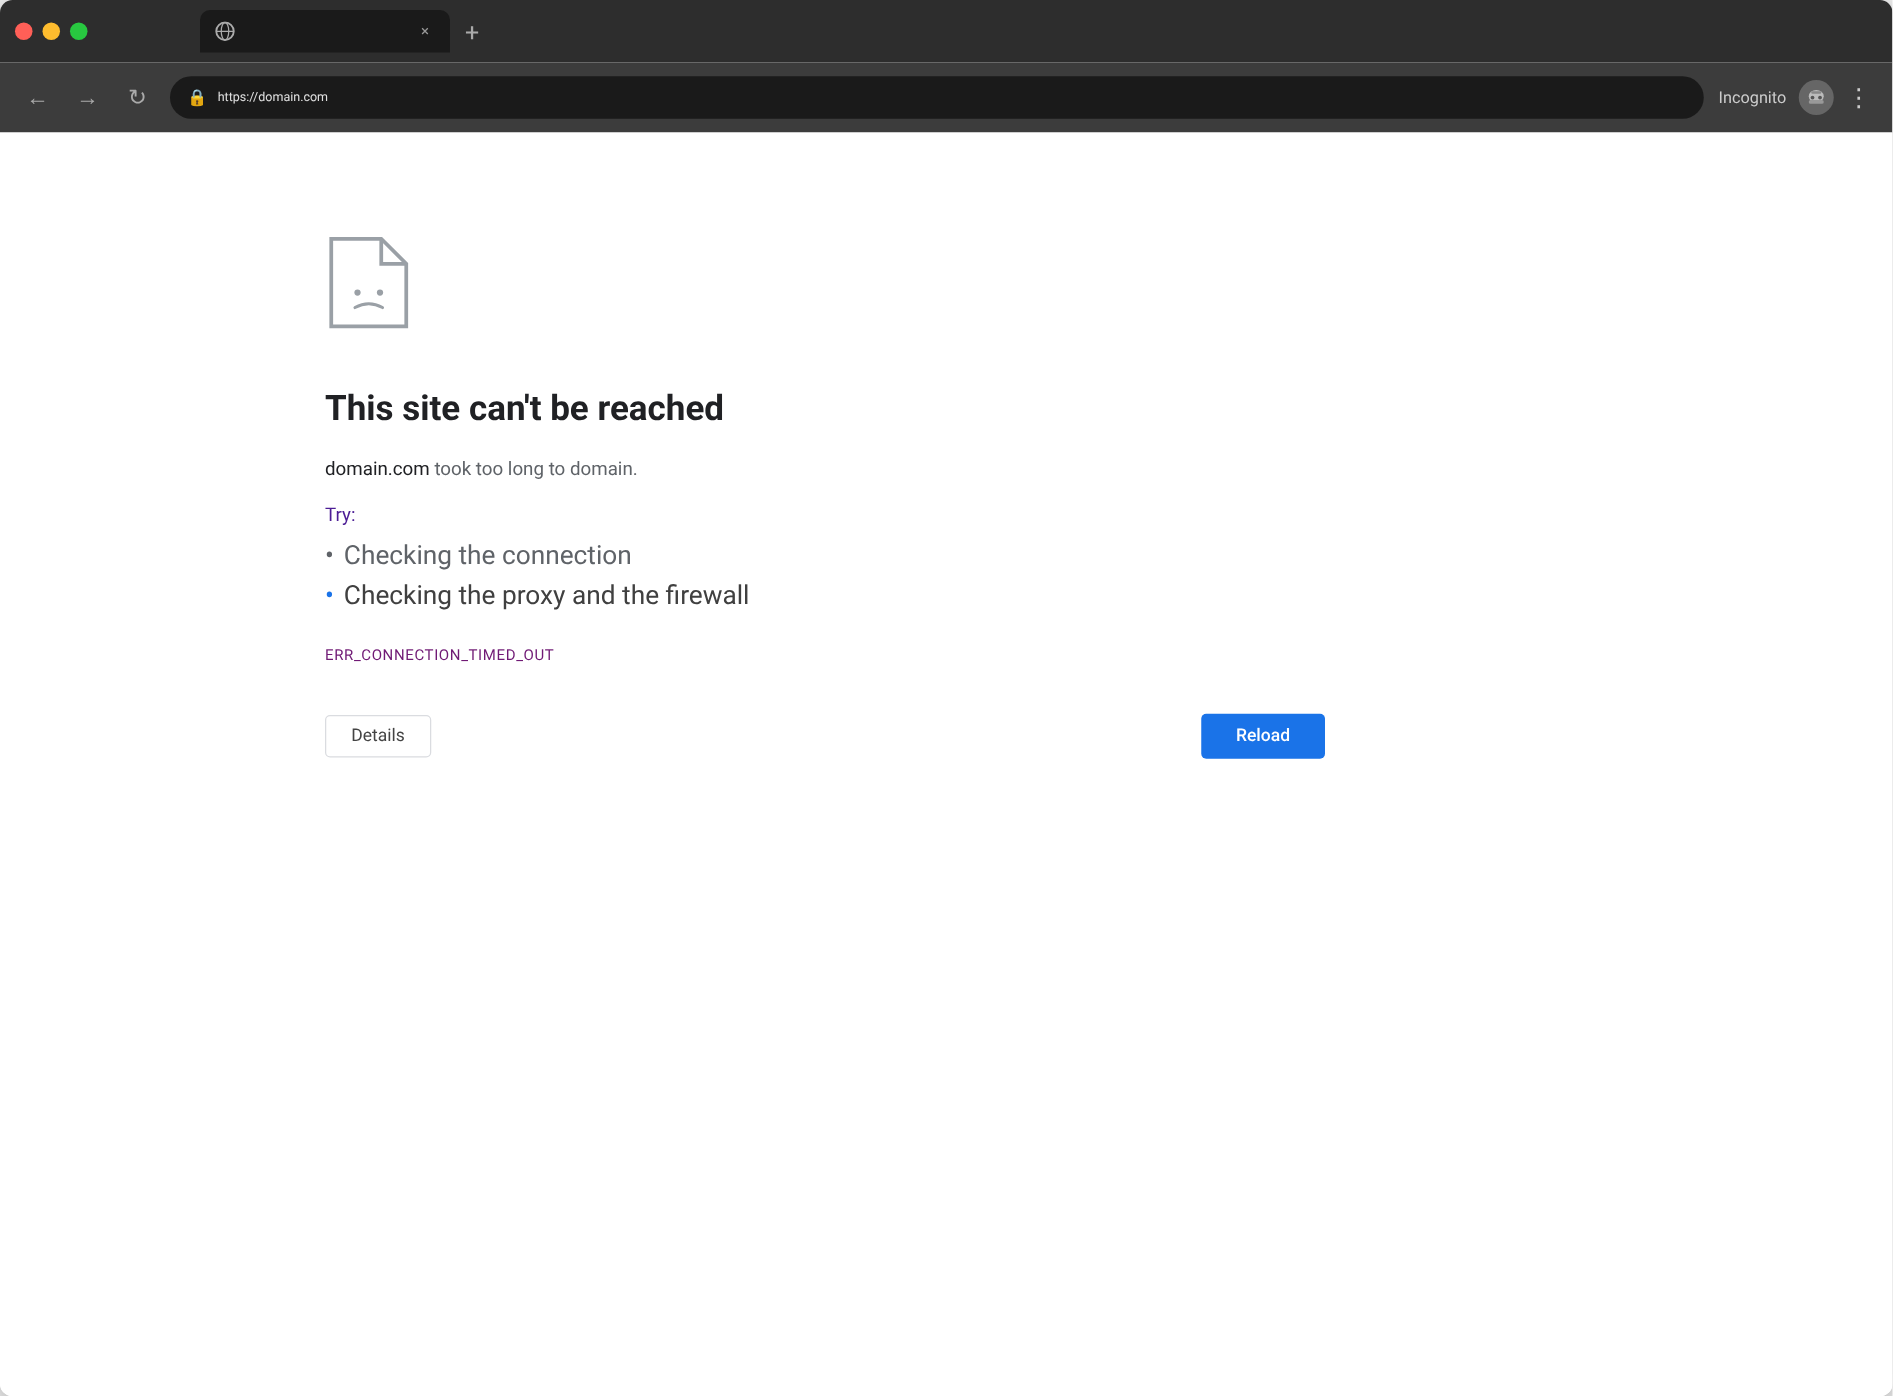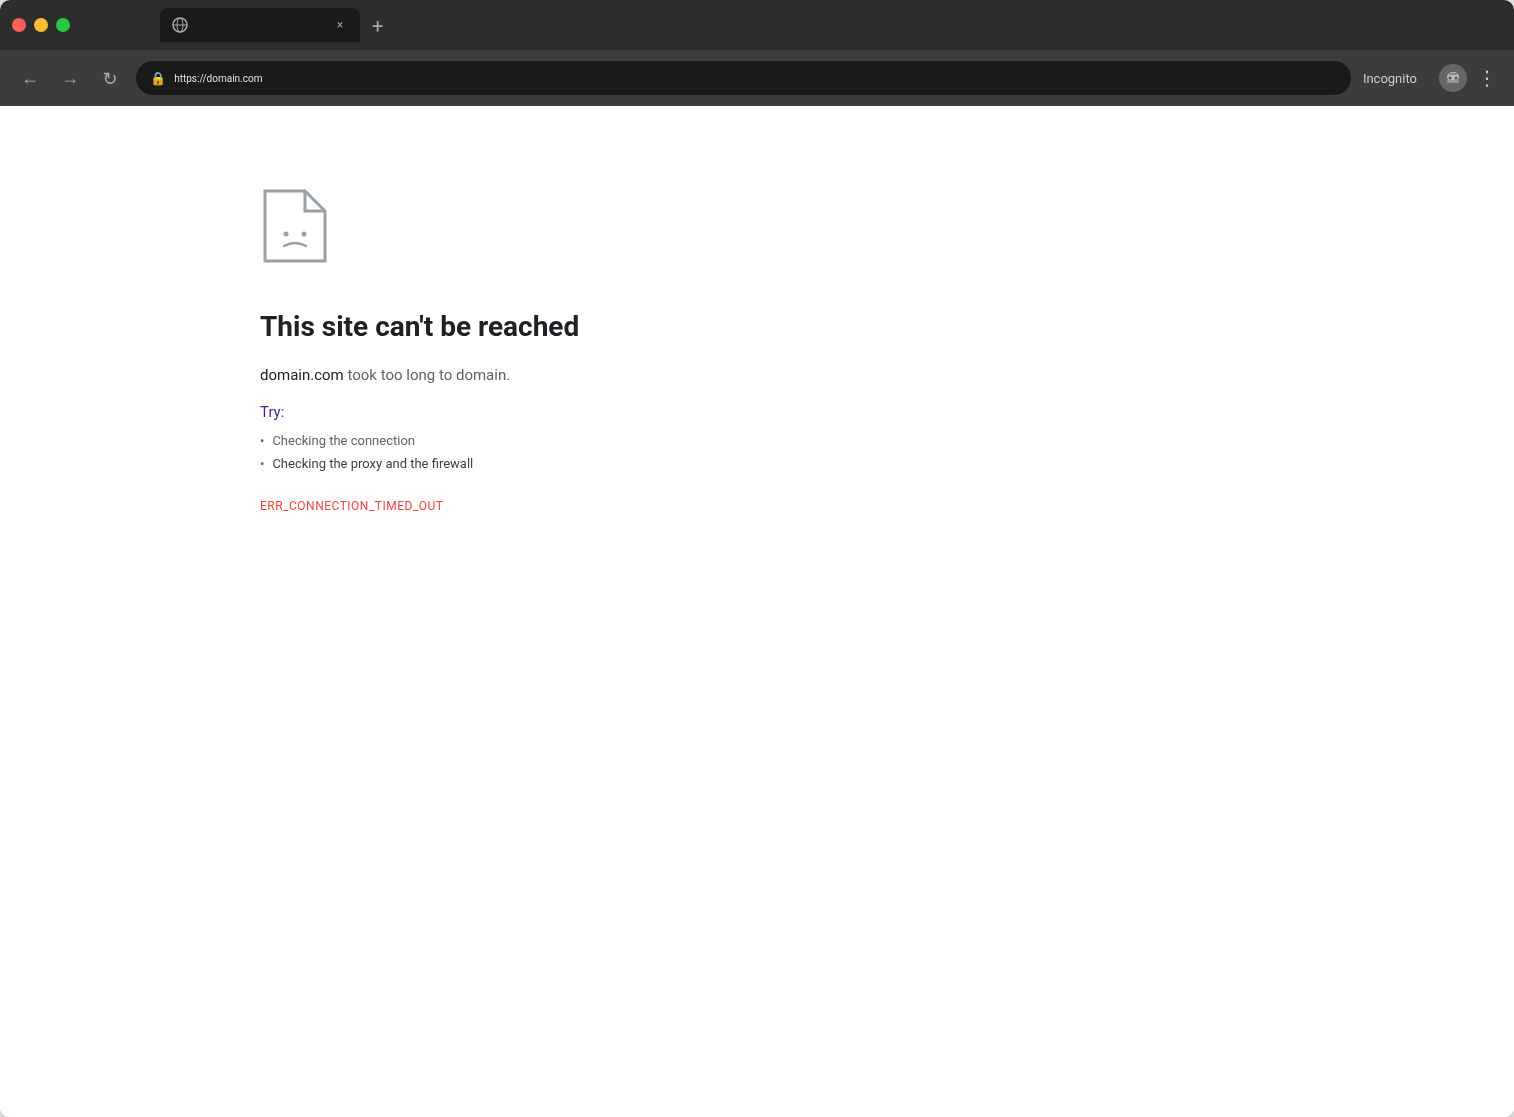--- a/index.html
+++ b/index.html
@@ -157,21 +157,21 @@
       display: flex;
       align-items: center;
       gap: 10px;
       color: #ccc;
       font-size: 13px;
     }
 
     .incognito-badge {
       display: flex;
       align-items: center;
-      gap: 22px;
+      gap: 10px;
     }
 
     .incognito-icon {
       width: 28px;
       height: 28px;
       background: #666;
       border-radius: 50%;
       display: flex;
       align-items: center;
       justify-content: center;
@@ -230,21 +230,21 @@
       color: #4c1d95;
       margin-bottom: 8px;
     }
 
     .suggestions-list {
       list-style: none;
       margin-bottom: 24px;
     }
 
     .suggestions-list li {
-      font-size: 13px;
+      font-size: 21px;
       color: #5f6368;
       padding: 4px 0;
       display: flex;
       align-items: center;
       gap: 8px;
     }
 
     .suggestions-list li::before {
       content: '•';
       color: #5f6368;
@@ -256,21 +256,21 @@
 
     .suggestions-list li a,
     .suggestions-list li .link-text {
       color: #404040;
       text-decoration: none;
       cursor: pointer;
     }
 
     .error-code {
       font-size: 12px;
-      color: #ef4444;
+      color: #701a75;
       margin-bottom: 40px;
       letter-spacing: 0.5px;
     }
 
     .button-row {
       display: flex;
       justify-content: space-between;
       align-items: center;
       max-width: 800px;
     }
@@ -377,15 +377,19 @@
         <li>
           <span>Checking the connection</span>
         </li>
         <li class="link-item">
           <span class="link-text">Checking the proxy and the firewall</span>
         </li>
       </ul>
 
       <p class="error-code">ERR_CONNECTION_TIMED_OUT</p>
 
+      <div class="button-row">
+        <button class="btn-details">Details</button>
+        <button class="btn-reload">Reload</button>
+      </div>
     </div>
   </div>
 </div>
 
 </body></html>

